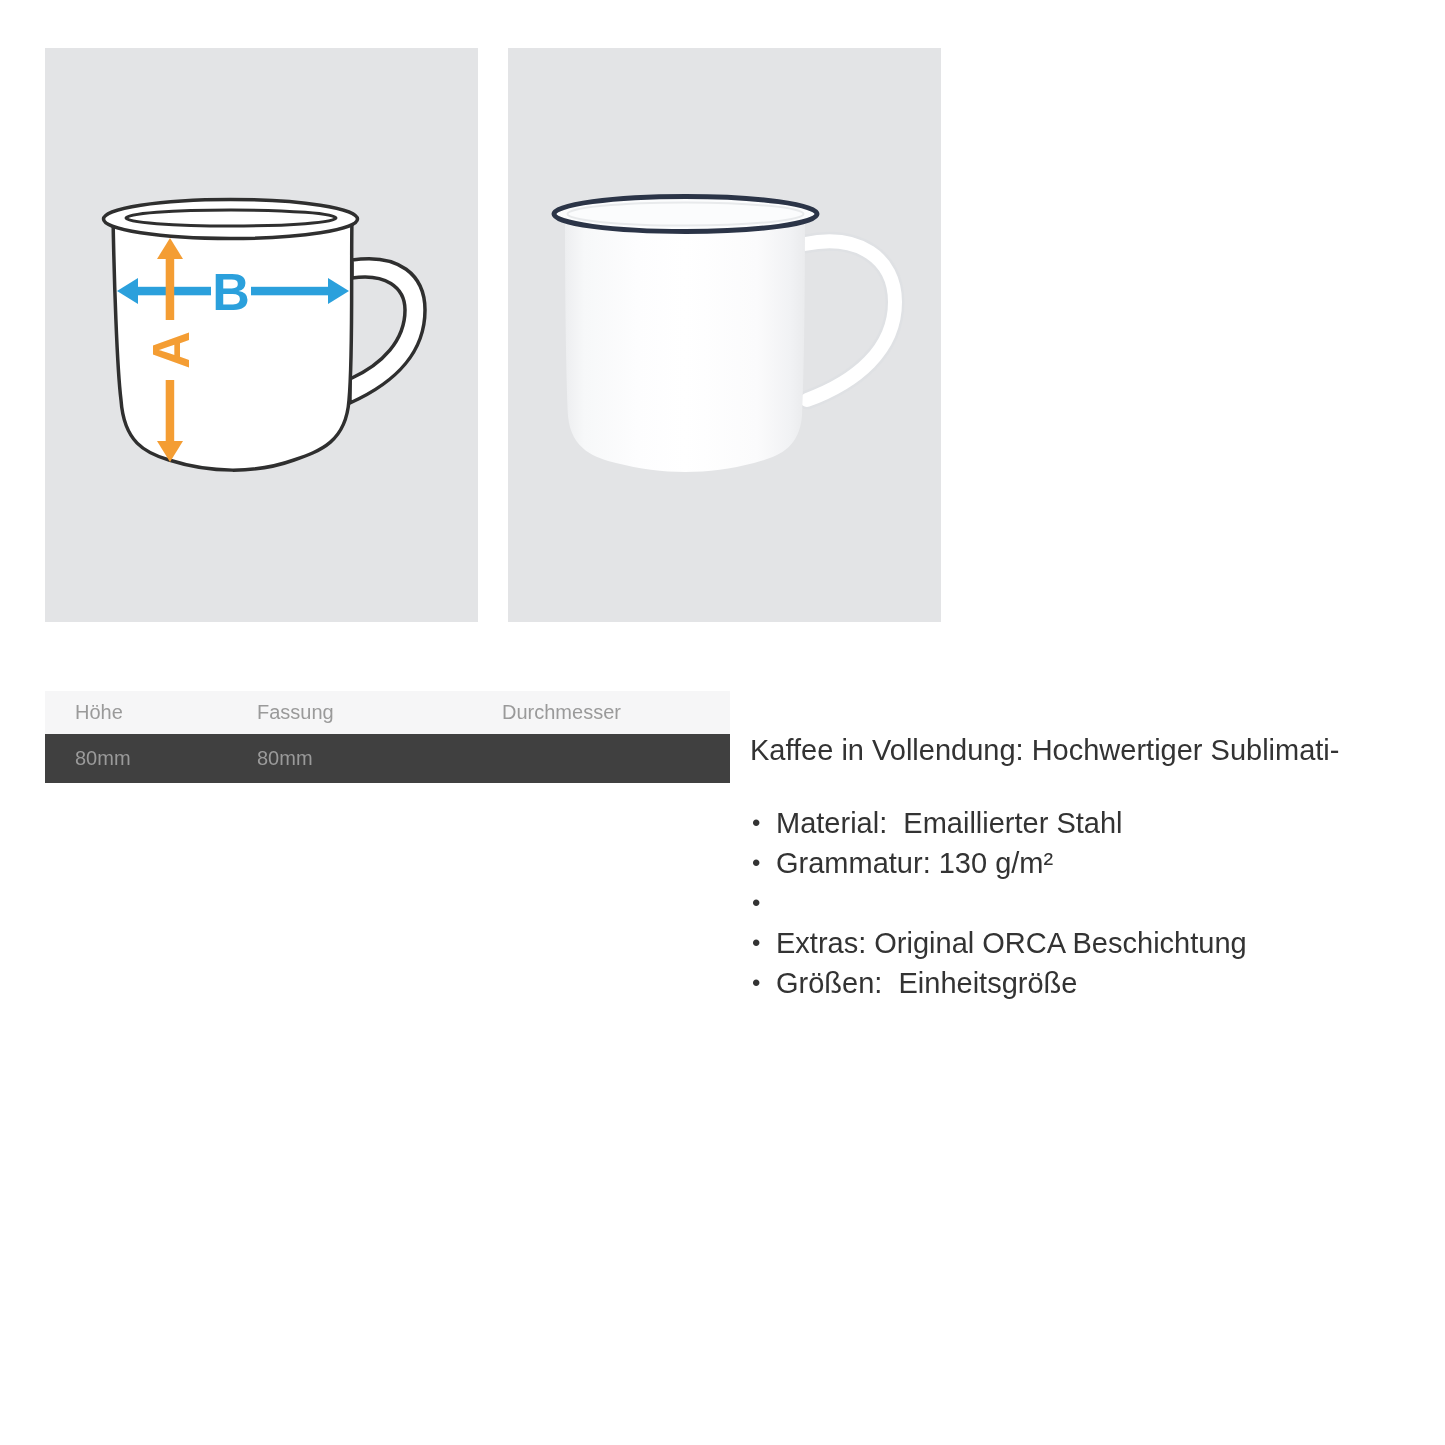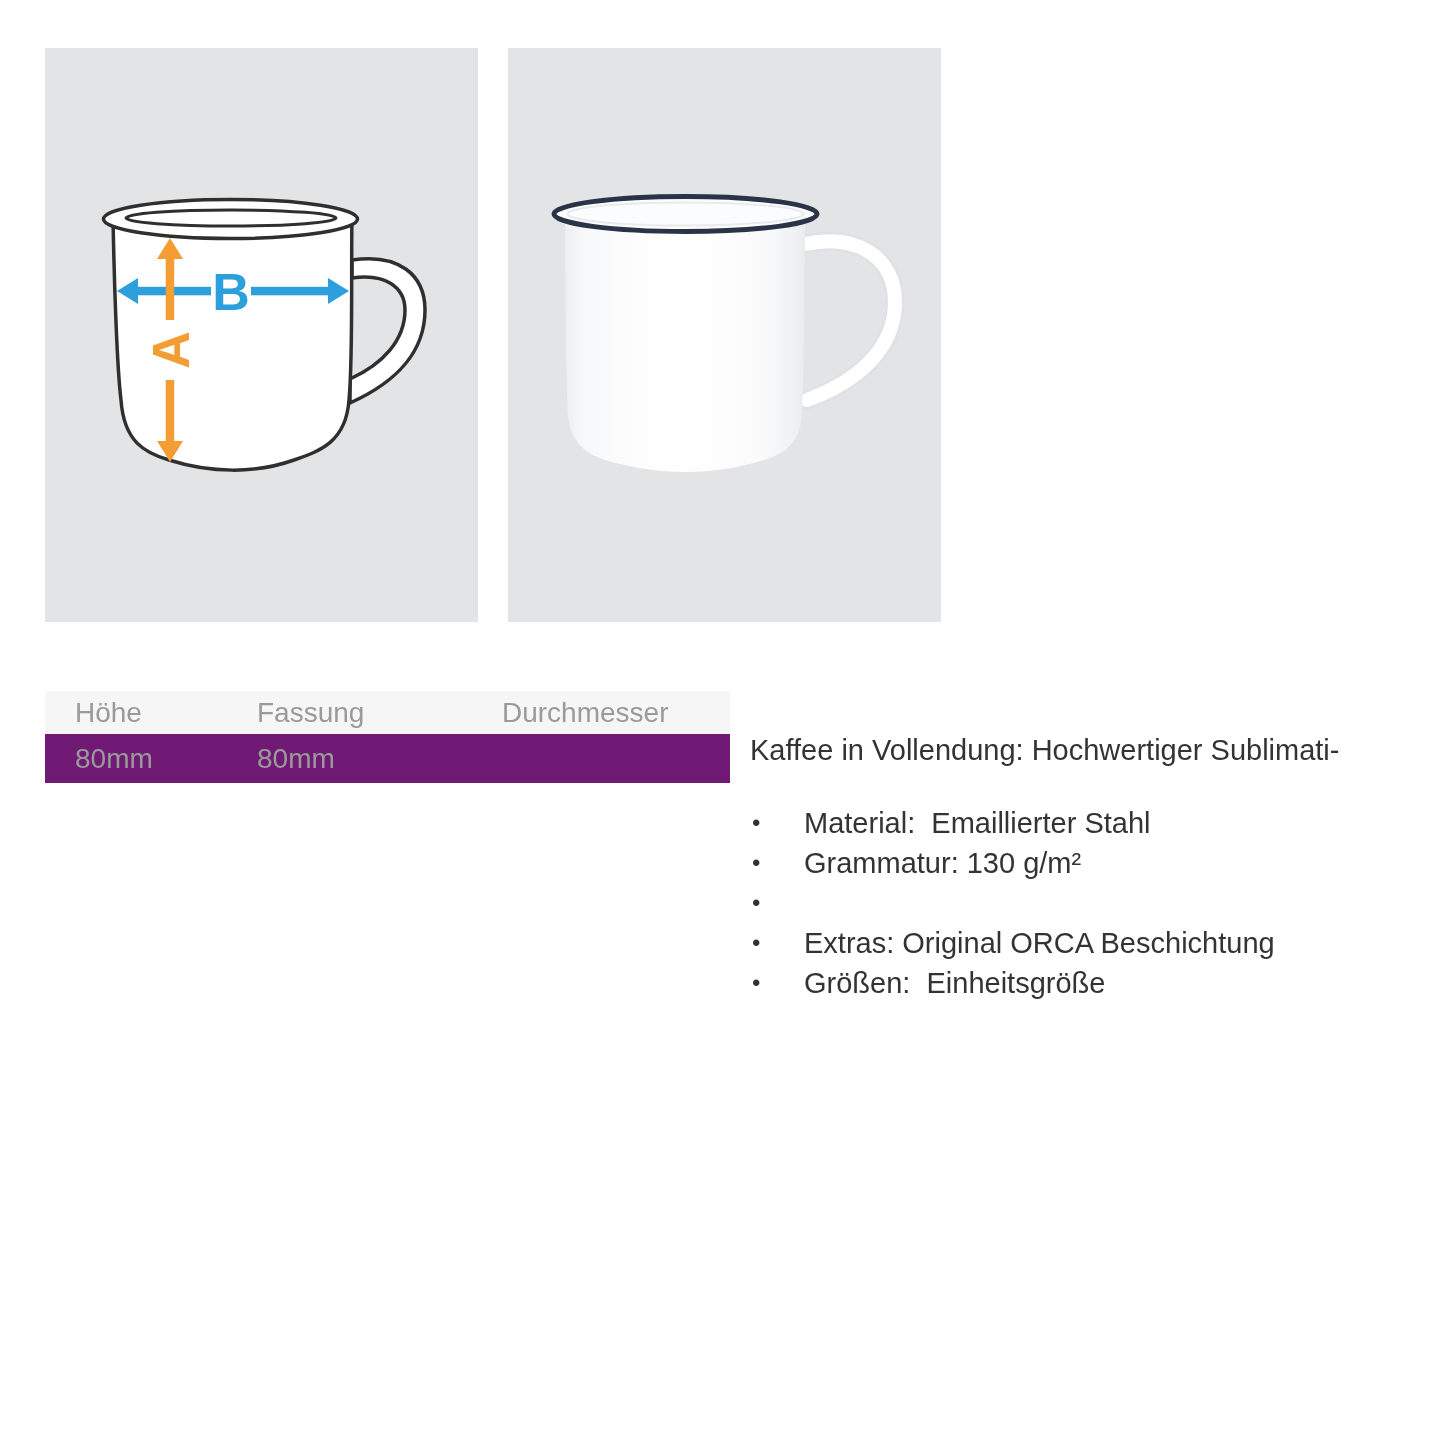--- a/index.html
+++ b/index.html
@@ -15,25 +15,25 @@
     position:absolute;top:48px;width:433px;height:574px;
     background:#e3e4e6;
   }
   .panel-left{left:45px;}
   .panel-right{left:508px;}
   .panel svg{display:block;width:433px;height:574px;}
 
   
   .size-table{
     position:absolute;left:45px;top:691px;width:685px;
-    font-size:28px;color:#9a9a9a;
+    font-size:20px;color:#9a9a9a;
   }
   .size-row{display:flex;width:100%;}
   .size-row.head{background:#f6f6f7;height:43px;line-height:43px;}
-  .size-row.data{background:#701a75;height:49px;line-height:49px;}
+  .size-row.data{background:#404040;height:49px;line-height:49px;}
   .size-cell{padding-left:30px;box-sizing:border-box;white-space:pre;overflow:hidden;}
   .col-0{width:182px;}
   .col-1{width:258px;}
   .col-2{width:245px;}
 
   
   .desc{
     position:absolute;left:750px;top:682px;width:680px;
     color:#333333;font-size:29px;
   }
@@ -41,21 +41,21 @@
   .bullets{
     list-style:none;margin:32px 0 0 0;padding:0;
   }
   .bullets li{
     display:flex;line-height:40px;
   }
   .dot{
     width:26px;flex:0 0 26px;padding-left:2px;box-sizing:border-box;
     font-size:24px;color:#333333;
   }
-  .bullet-text{white-space:pre;margin-left:28px;}
+  .bullet-text{white-space:pre;}
 </style>
 </head>
 <body>
 
 <div class="page">
 
   <div class="panel panel-left">
     <svg viewBox="0 0 433 574">
 
       <path d="M307,212 C354,205 380,227 380,262 C380,303 352,334 305,355

